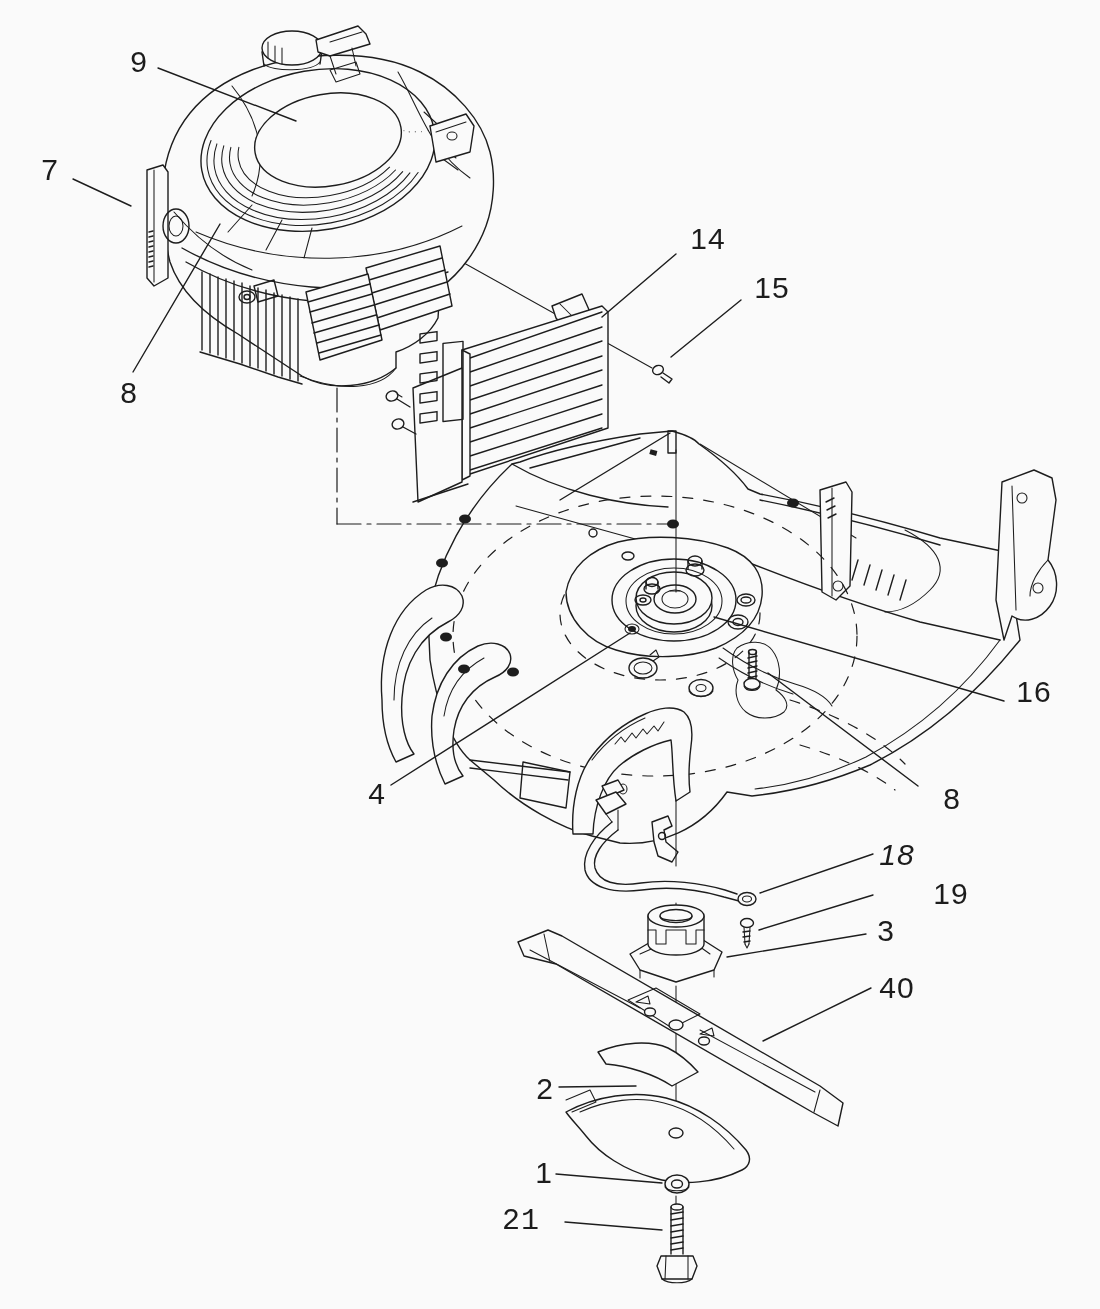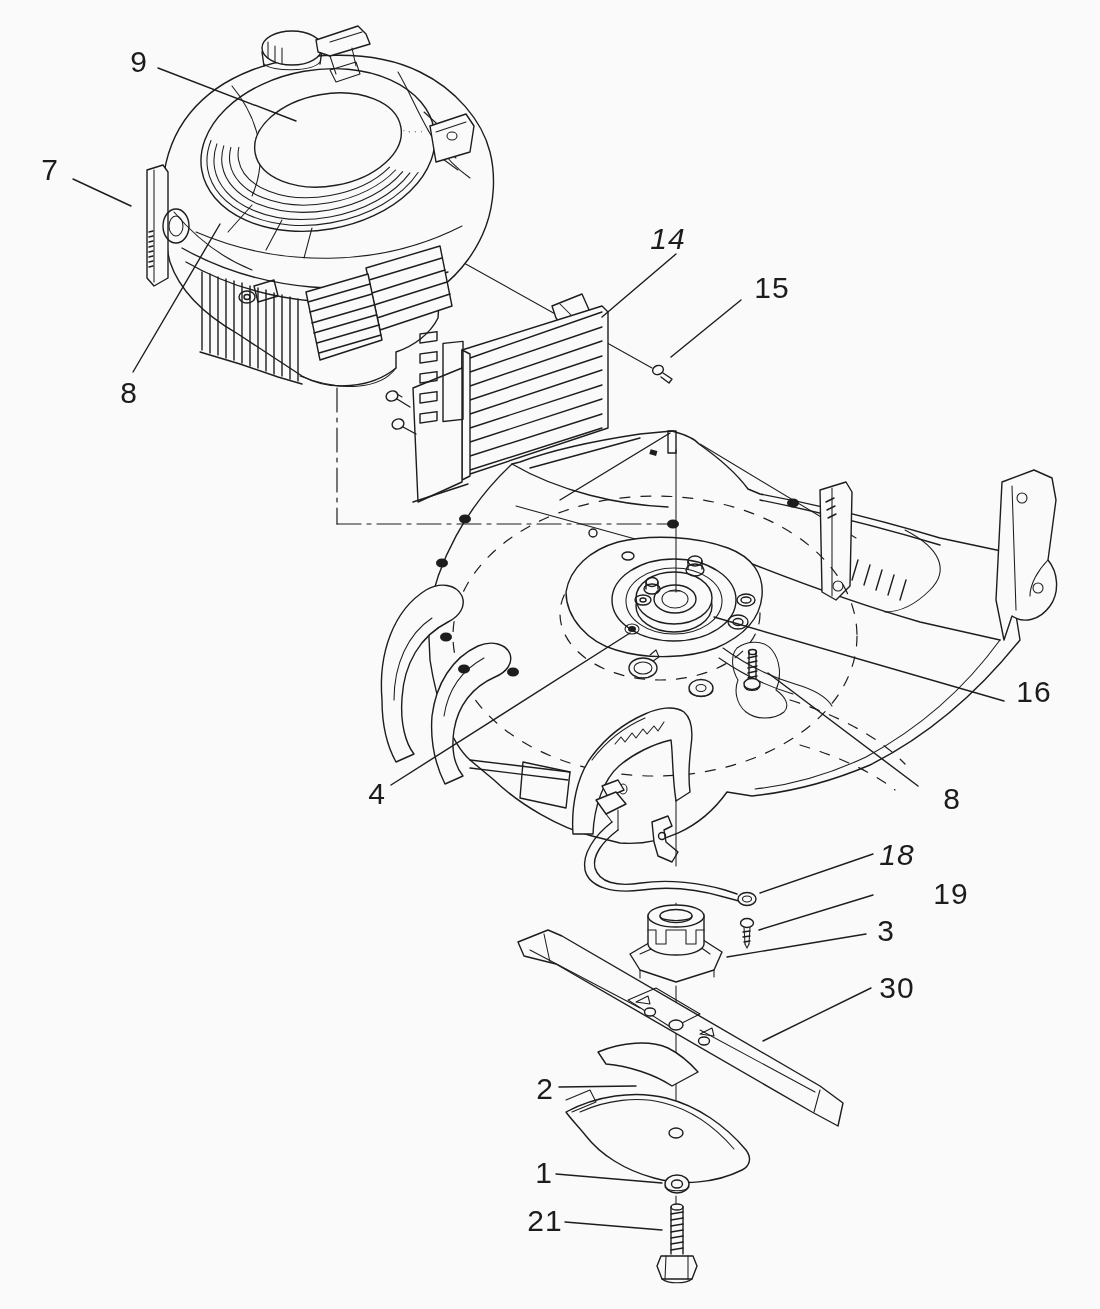--- a/index.html
+++ b/index.html
@@ -438,26 +438,26 @@
         <line x1="559" y1="1087" x2="636" y2="1086" stroke="#1d1d1d" stroke-width="2.2"></line>
         <line x1="556" y1="1174" x2="662" y2="1183" stroke="#1d1d1d" stroke-width="2.2"></line>
         <line x1="565" y1="1222" x2="662" y2="1230" stroke="#1d1d1d" stroke-width="2.2"></line>
       </g>
   </svg>
 
   <div id="label-layer">
       <div class="callout" style="left: 139px; top: 62px;">9</div>
       <div class="callout" style="left: 50px; top: 170px;">7</div>
       <div class="callout" style="left: 129px; top: 393px;">8</div>
-      <div class="callout" style="left: 668px; top: 239px; font-style: italic;">14</div>
+      <div class="callout" style="left: 708px; top: 239px;">14</div>
       <div class="callout" style="left: 772px; top: 288px;">15</div>
       <div class="callout" style="left: 1034px; top: 692px;">16</div>
       <div class="callout" style="left: 952px; top: 799px;">8</div>
       <div class="callout" style="left: 377px; top: 794px;">4</div>
       <div class="callout" style="left: 897px; top: 855px; font-style: italic;">18</div>
       <div class="callout" style="left: 951px; top: 894px;">19</div>
       <div class="callout" style="left: 886px; top: 931px;">3</div>
-      <div class="callout" style="left: 897px; top: 988px;">30</div>
+      <div class="callout" style="left: 897px; top: 988px;">40</div>
       <div class="callout" style="left: 545px; top: 1089px;">2</div>
       <div class="callout" style="left: 544px; top: 1173px;">1</div>
-      <div class="callout" style="left: 545px; top: 1221px;">21</div>
+      <div class="callout" style="left: 521px; top: 1221px; font-family: Liberation Mono, monospace;">21</div>
     </div>
 </div>
 
 </body></html>

